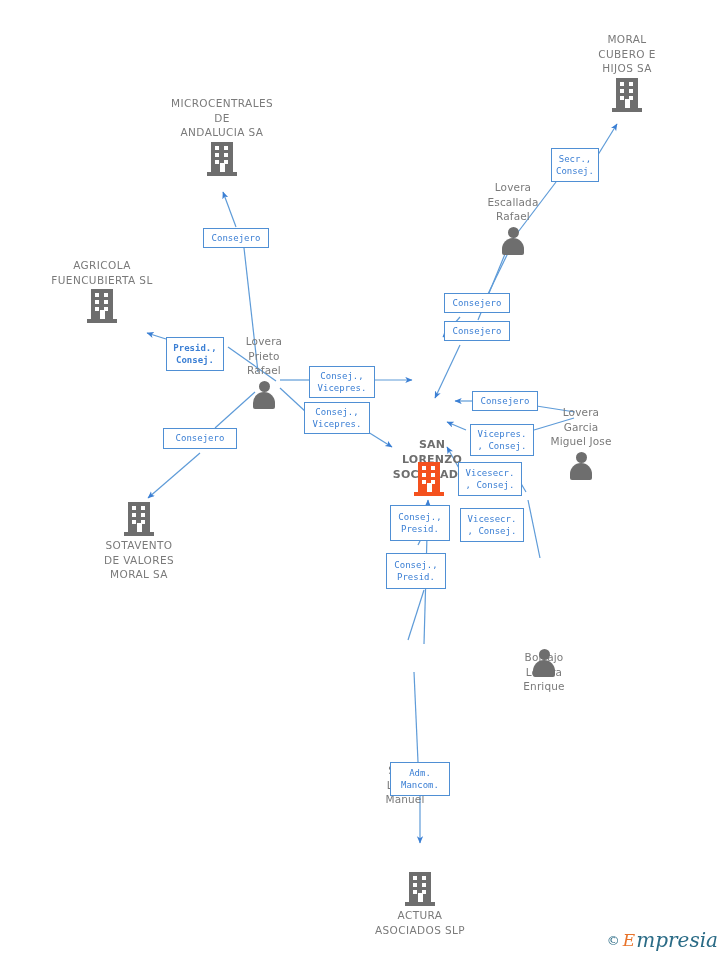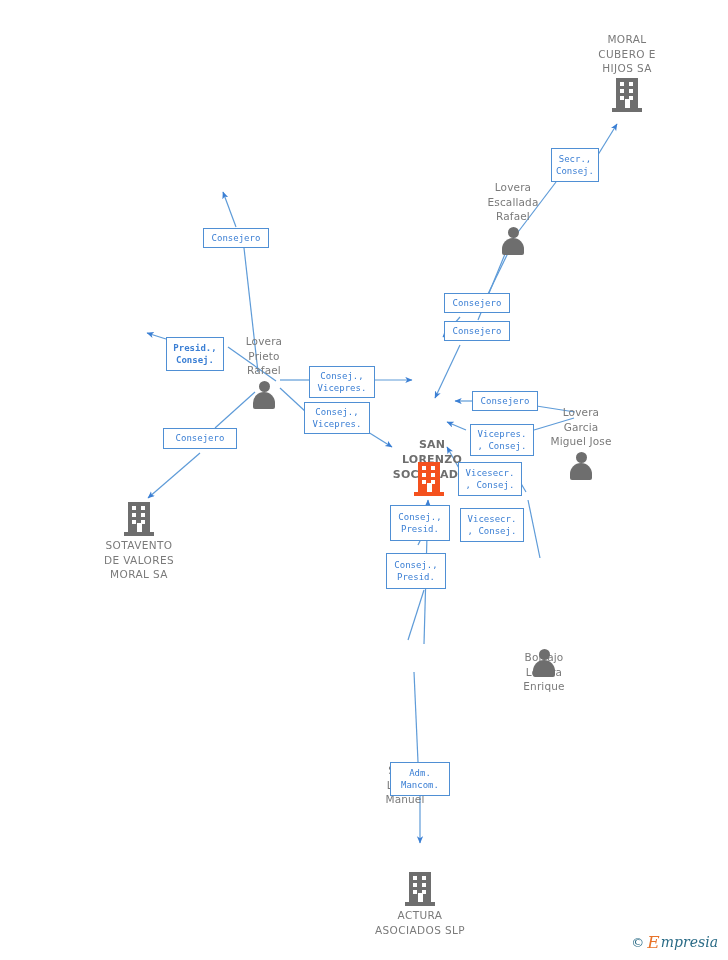--- a/index.html
+++ b/index.html
@@ -53,21 +53,21 @@
   }
 
   
   #watermark{
     position:absolute;right:10px;bottom:8px;
     display:flex;align-items:center;gap:3px;
     font-size:15px;color:#2a6b86;
   }
   #watermark .copy{font-size:13px;color:#2a6b86;}
   #watermark .wm-e{color:#e8732a;font-style:italic;font-family:"DejaVu Serif",serif;font-size:17px;}
-  #watermark .wm-rest{color:#2a6b86;font-style:italic;font-family:"DejaVu Serif",serif;font-size:14px;margin-left:-2px;}
+  #watermark .wm-rest{color:#2a6b86;font-style:italic;font-family:"DejaVu Serif",serif;font-size:20px;margin-left:-2px;}
 </style>
 </head>
 <body>
 
 <div id="stage">
 
   <svg id="edges" viewBox="0 0 728 960">
     <defs>
       <marker id="ah" markerWidth="7" markerHeight="7" refX="5.6" refY="2.6" orient="auto" markerUnits="strokeWidth">
         <path d="M0,0 L6,2.6 L0,5.2 L1.6,2.6 z" fill="#3b7fd4"></path>
@@ -128,21 +128,52 @@
         <div class="win" style="left:17px;top:4px;"></div>
       <div class="win" style="left:8px;top:11px;"></div>
         <div class="win" style="left:17px;top:11px;"></div>
       <div class="win" style="left:8px;top:18px;"></div>
         <div class="win" style="left:17px;top:18px;"></div>
       <div class="door"></div>
         <div class="base"></div>
     </div>
   </div>
 
-
+  <div class="node company above" style="left:158px;top:96px;width:128px;">
+    <div class="cap">MICROCENTRALES
+DE
+ANDALUCIA SA</div>
+    <div class="bldg">
+      <div class="body"></div>
+      <div class="win" style="left:8px;top:4px;"></div>
+        <div class="win" style="left:17px;top:4px;"></div>
+      <div class="win" style="left:8px;top:11px;"></div>
+        <div class="win" style="left:17px;top:11px;"></div>
+      <div class="win" style="left:8px;top:18px;"></div>
+        <div class="win" style="left:17px;top:18px;"></div>
+      <div class="door"></div>
+        <div class="base"></div>
+    </div>
+  </div>
+
+  <div class="node company above" style="left:38px;top:258px;width:128px;">
+    <div class="cap">AGRICOLA
+FUENCUBIERTA SL</div>
+    <div class="bldg">
+      <div class="body"></div>
+      <div class="win" style="left:8px;top:4px;"></div>
+        <div class="win" style="left:17px;top:4px;"></div>
+      <div class="win" style="left:8px;top:11px;"></div>
+        <div class="win" style="left:17px;top:11px;"></div>
+      <div class="win" style="left:8px;top:18px;"></div>
+        <div class="win" style="left:17px;top:18px;"></div>
+      <div class="door"></div>
+        <div class="base"></div>
+    </div>
+  </div>
 
   <div class="node company below" style="left:85px;top:502px;width:108px;">
     <div class="bldg">
       <div class="body"></div>
       <div class="win" style="left:8px;top:4px;"></div>
         <div class="win" style="left:17px;top:4px;"></div>
       <div class="win" style="left:8px;top:11px;"></div>
         <div class="win" style="left:17px;top:11px;"></div>
       <div class="win" style="left:8px;top:18px;"></div>
         <div class="win" style="left:17px;top:18px;"></div>

